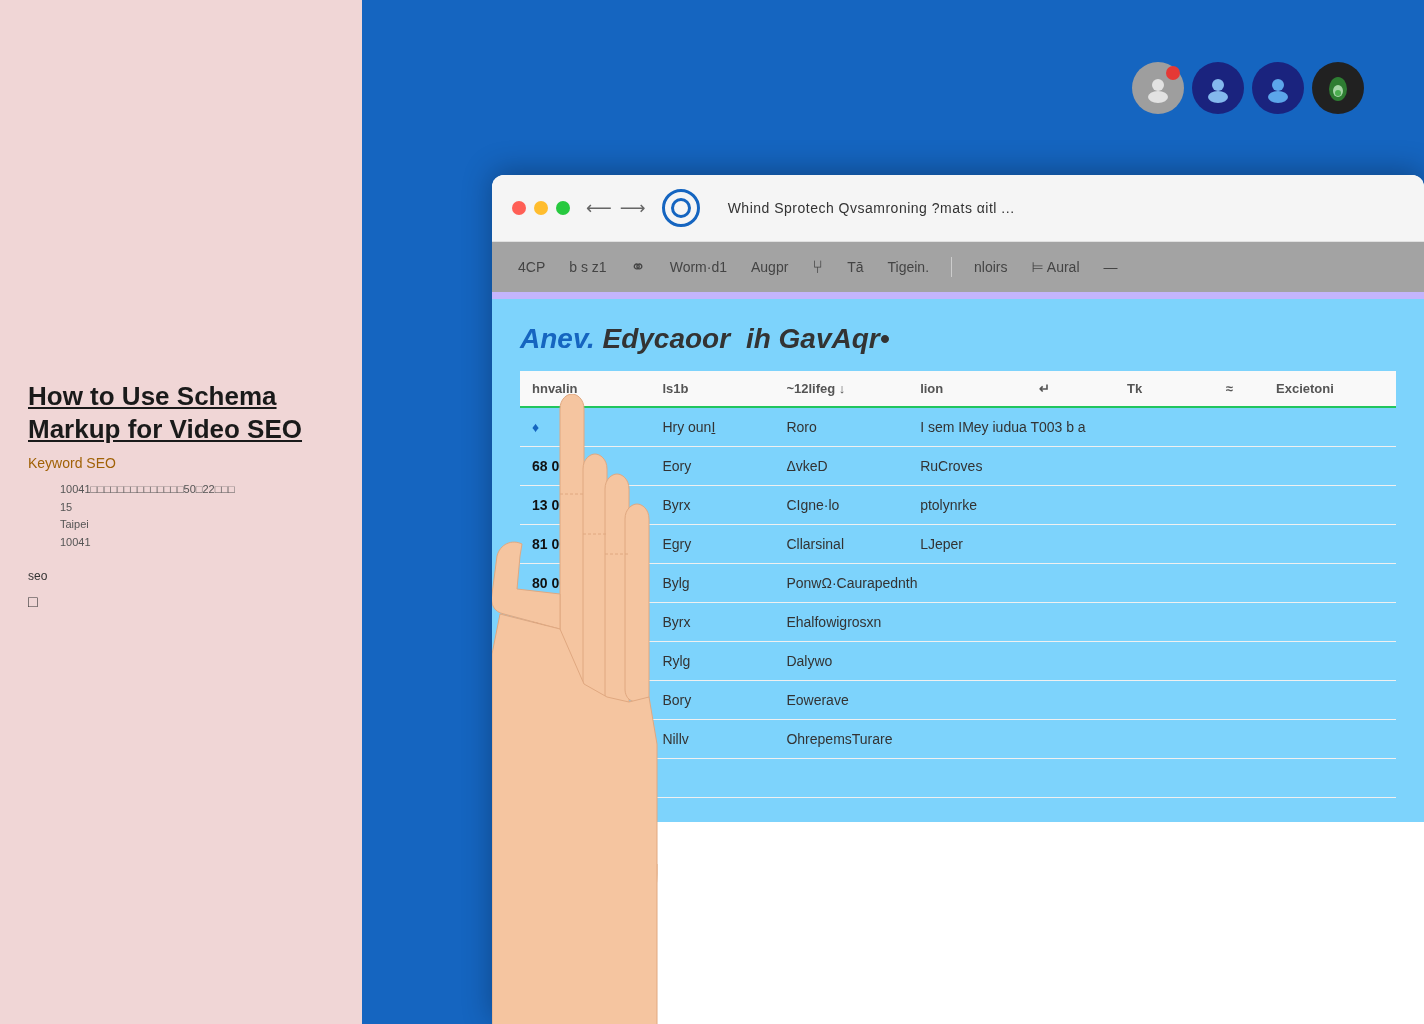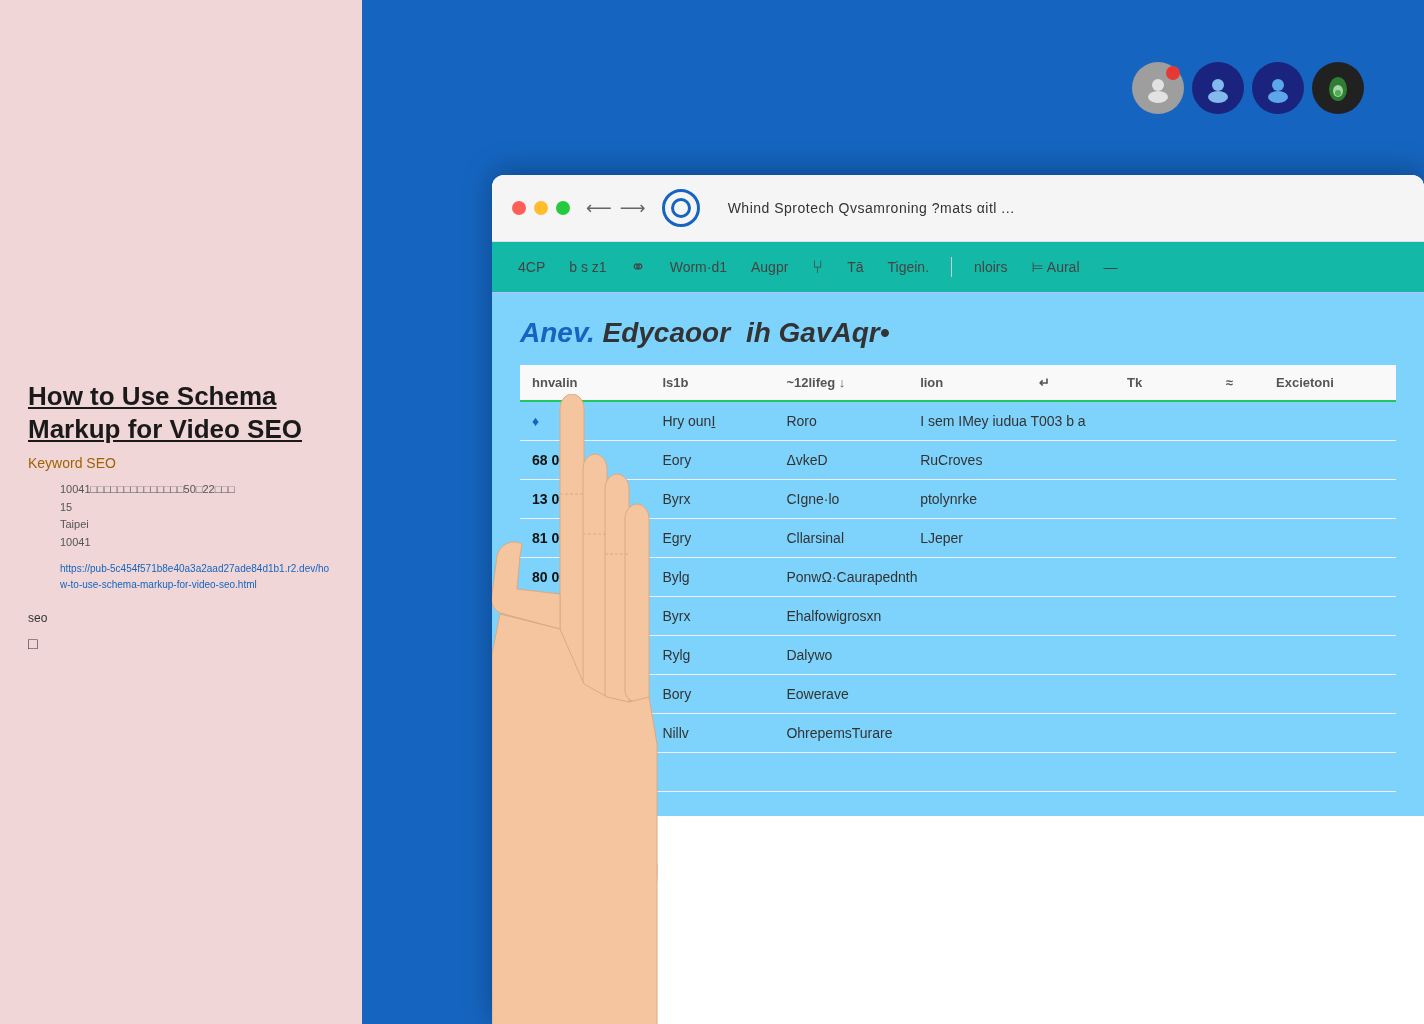--- a/index.html
+++ b/index.html
@@ -176,22 +176,22 @@
     }
 
     .address-text {
       font-size: 14px;
       color: #333;
       letter-spacing: 0.5px;
     }
 
     
     .browser-toolbar {
-      background: #14b8a6;
-      border-bottom: 1px solid #c4b5fd;
+      background: #a3a3a3;
+      border-bottom: 7px solid #c4b5fd;
       padding: 10px 24px;
       display: flex;
       align-items: center;
       gap: 20px;
       font-size: 14px;
       color: #555;
       overflow: hidden;
     }
 
     .toolbar-item {
@@ -285,21 +285,20 @@
 
 <div class="sidebar">
   <div class="sidebar-title">How to Use Schema Markup for Video SEO</div>
   <div class="sidebar-subtitle">Keyword SEO</div>
   <div class="sidebar-meta">
     <span>10041□□□□□□□□□□□□□□50□22□□□</span><br>
     <span>15</span><br>
     <span>Taipei</span><br>
     <span>10041</span>
   </div>
-  <div class="sidebar-meta" style="font-size:10px; color:#1565c0; word-break:break-all; margin-top:4px;">https://pub-5c454f571b8e40a3a2aad27ade84d1b1.r2.dev/how-to-use-schema-markup-for-video-seo.html</div>
   <div class="sidebar-tag">seo</div>
   <div class="sidebar-icon">□</div>
 </div>
 
 <div class="main">
 
   <div class="top-bar">
     <div class="top-icons">
 
       <div class="icon-circle gray" style="position:relative;">

